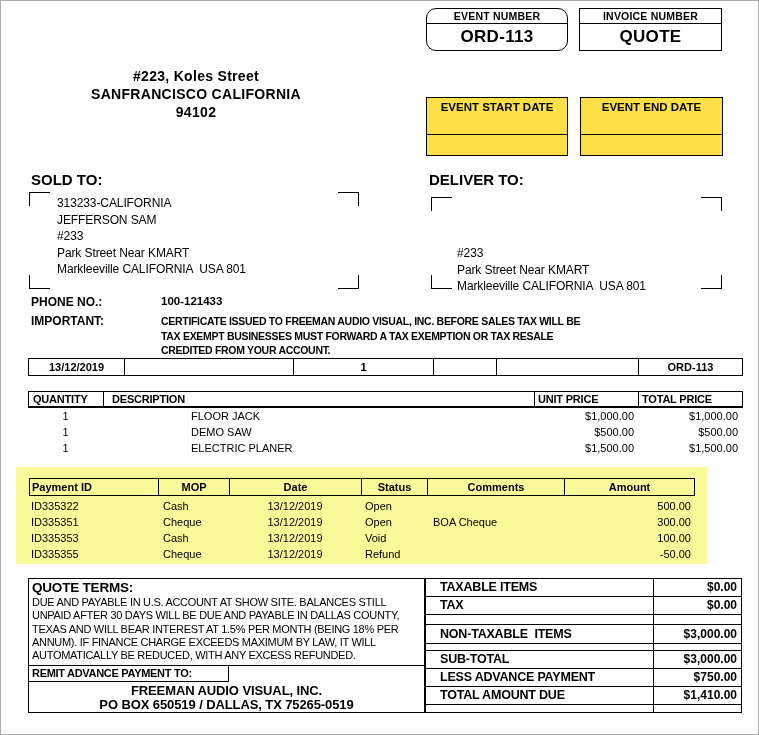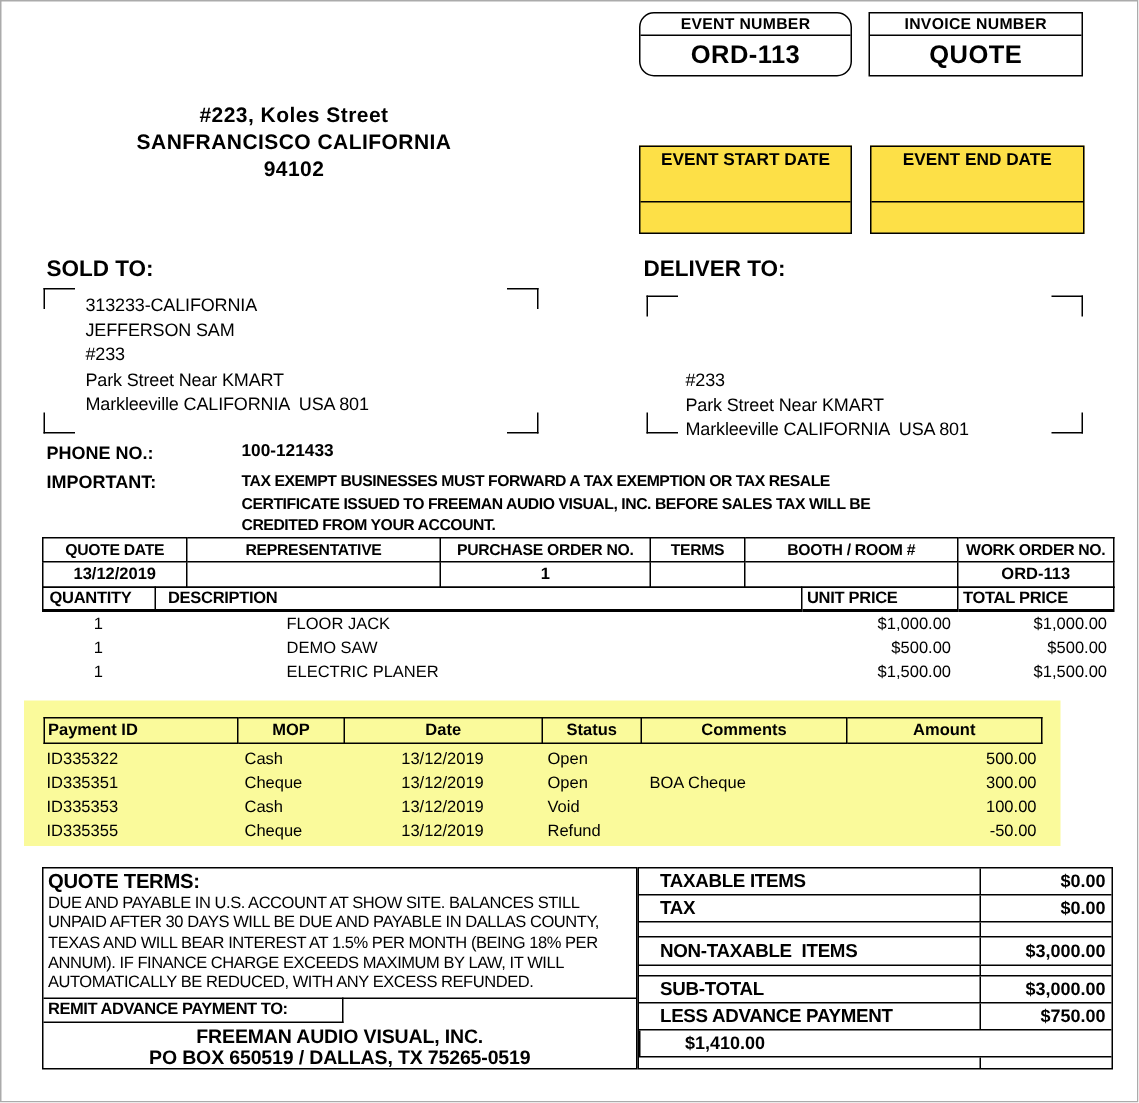--- a/index.html
+++ b/index.html
@@ -102,43 +102,35 @@
   <div class="abs addr-lines" style="left:456px;top:244px;">
     <div>#233</div>
     <div>Park Street Near KMART</div>
     <div>Markleeville CALIFORNIA  USA 801</div>
   </div>
 
   <div class="abs b nw" style="left:30px;top:294px;font-size:12px;">PHONE NO.:</div>
   <div class="abs b nw" style="left:160px;top:294px;font-size:11.5px;">100-121433</div>
   <div class="abs b nw" style="left:30px;top:313px;font-size:12px;">IMPORTANT:</div>
   <div class="abs b" style="left:160px;top:313px;font-size:10.5px;letter-spacing:-0.3px;line-height:14.5px;">
+    <div class="nw">CERTIFICATE ISSUED TO FREEMAN AUDIO VISUAL, INC. BEFORE SALES TAX WILL BE</div>
     <div class="nw">TAX EXEMPT BUSINESSES MUST FORWARD A TAX EXEMPTION OR TAX RESALE</div>
-    <div class="nw">CERTIFICATE ISSUED TO FREEMAN AUDIO VISUAL, INC. BEFORE SALES TAX WILL BE</div>
     <div class="nw">CREDITED FROM YOUR ACCOUNT.</div>
   </div>
 
   <table class="grid" style="left:27px;top:357px;width:714px;">
     <colgroup>
         <col style="width:96px">
         <col style="width:169px">
         <col style="width:140px">
         <col style="width:63px">
         <col style="width:142px">
         <col style="width:104px">
       </colgroup>
     <tbody>
-        <tr class="gh">
-      <td>QUOTE DATE</td>
-      <td>REPRESENTATIVE</td>
-      <td>PURCHASE ORDER NO.</td>
-      <td>TERMS</td>
-      <td>BOOTH / ROOM #</td>
-      <td>WORK ORDER NO.</td>
-    </tr>
     <tr class="gv">
       <td>13/12/2019</td>
       <td></td>
       <td>1</td>
       <td></td>
       <td></td>
       <td>ORD-113</td>
     </tr>
   </tbody>
     </table>
@@ -276,20 +268,21 @@
     </div>
     <div class="t-row" style="height:18px;line-height:17px;">
       <div class="t-label">SUB-TOTAL</div>
       <div class="t-value">$3,000.00</div>
     </div>
     <div class="t-row" style="height:18px;line-height:17px;">
       <div class="t-label">LESS ADVANCE PAYMENT</div>
       <div class="t-value">$750.00</div>
     </div>
     <div class="t-row" style="height:18px;line-height:17px;">
+      <div class="t-label">TOTAL AMOUNT DUE</div>
       <div class="t-value">$1,410.00</div>
     </div>
     <div class="t-row" style="height:7px;border-bottom:none;flex:1;">
       <div class="t-label"></div>
         <div class="t-value"></div>
     </div>
   </div>
 
 </div>
 

